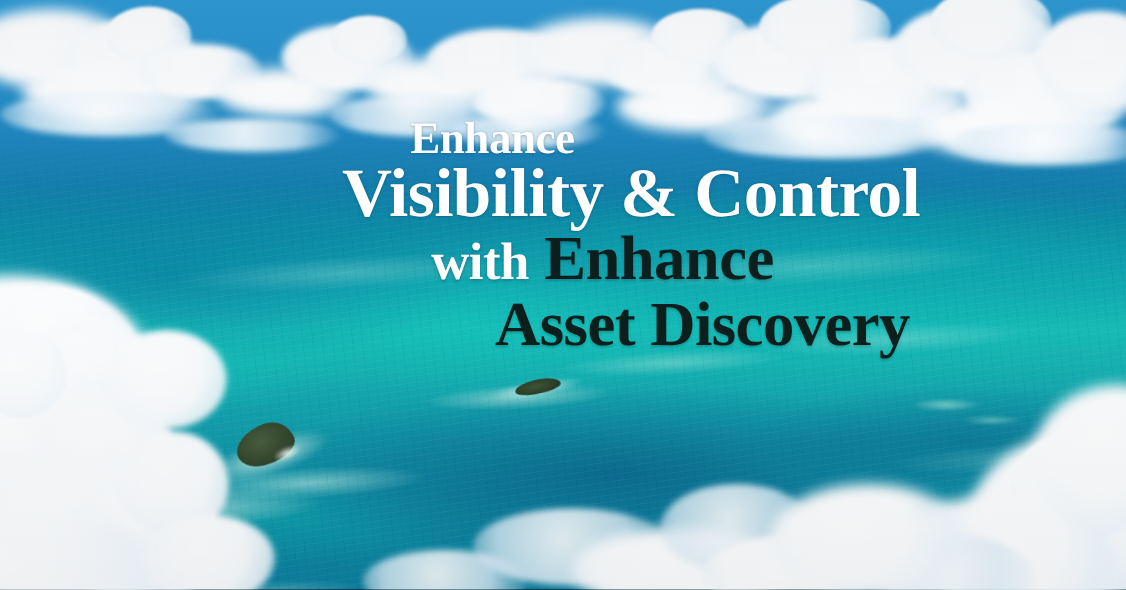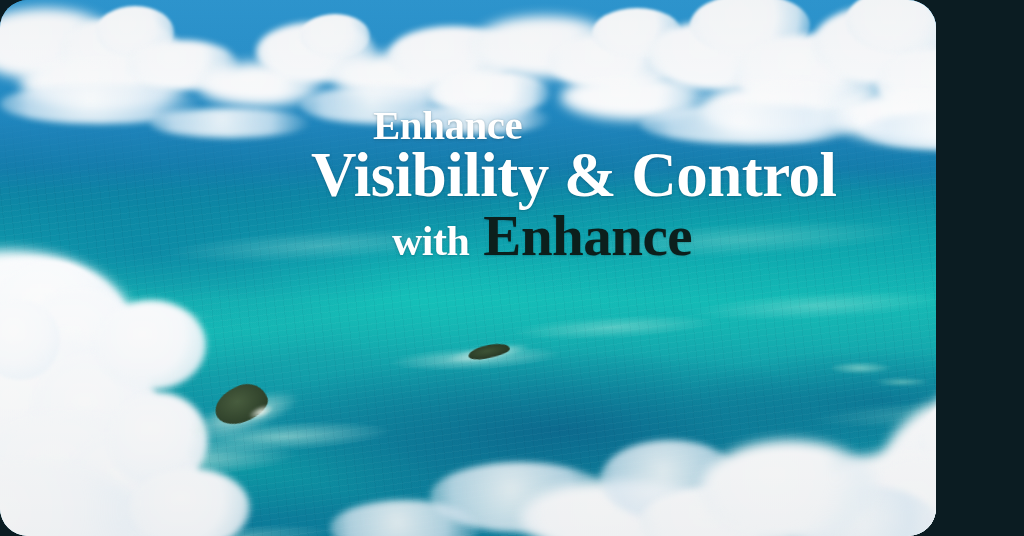--- a/index.html
+++ b/index.html
@@ -3,26 +3,25 @@
 <meta charset="utf-8">
 <title>Unified Asset Discovery Banner</title>
 <style>
   html, body {
     margin: 0;
     padding: 0;
     background: #0b1c22;
   }
   #banner {
     position: relative;
-    width: 936px;
+    width: 1024px;
     height: 536px;
     overflow: hidden;
     font-family: "Liberation Serif", "DejaVu Serif", serif;
     user-select: none;
-    border-radius: 28px;
   }
 
   
   .layer {
     position: absolute;
     inset: 0;
     pointer-events: none;
   }
 
   
@@ -145,21 +144,21 @@
     font-size: 63px;
     line-height: 70px;
   }
   #line-with-wrap {
     left: 392px;
     top: 208px;
     font-size: 0;
     line-height: 0;
   }
   #word-with {
-    font-size: 42px;
+    font-size: 48px;
     line-height: 56px;
     vertical-align: baseline;
   }
   #word-unified {
     font-size: 57px;
     line-height: 56px;
     margin-left: 14px;
     vertical-align: baseline;
   }
   #line-asset {
@@ -283,15 +282,16 @@
 
   <div class="layer" style="background:linear-gradient(to bottom, rgba(0,30,60,.05), rgba(0,0,0,0) 35%, rgba(0,20,35,.06));"></div>
 
   <div id="headline">
     <div class="line light" id="line-enhance">Enhance</div>
 
     <div class="line light" id="line-main">Visibility &amp; Control</div>
 
     <div class="line" id="line-with-wrap"><span class="light" id="word-with">with</span><span class="dark" id="word-unified">Enhance</span></div>
 
+    <div class="line dark" id="line-asset">Asset Discovery</div>
   </div>
 
 </div>
 
 </body></html>

